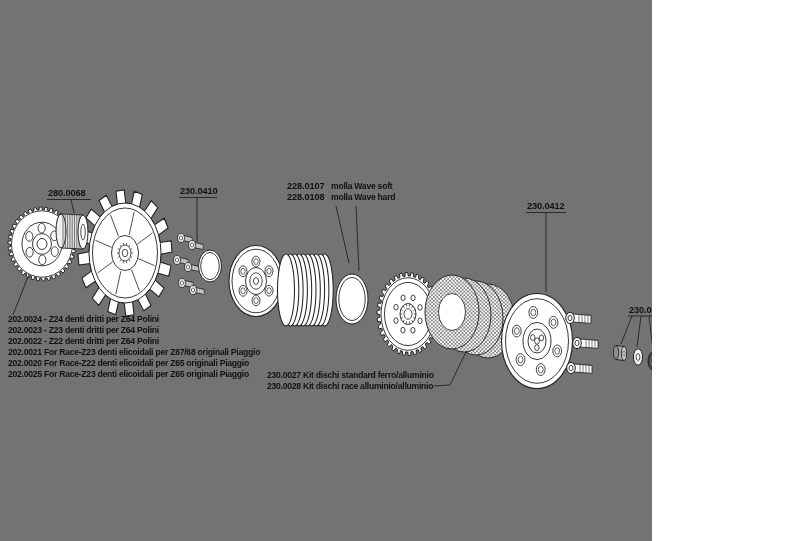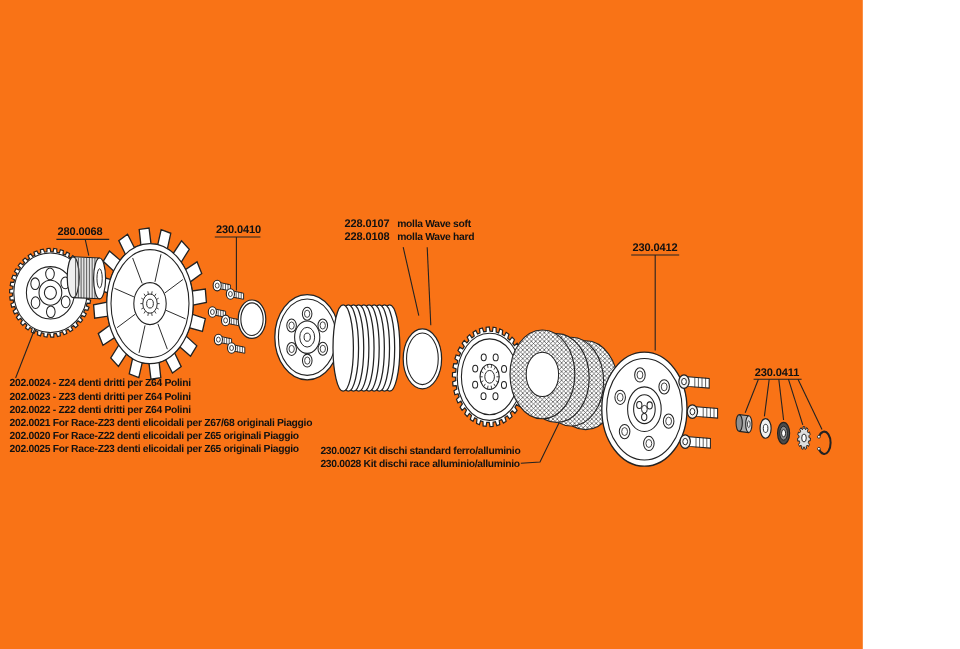--- a/index.html
+++ b/index.html
@@ -1,16 +1,16 @@
 <!DOCTYPE html>
 <html><head>
 <meta charset="utf-8">
 <style>
   html,body{margin:0;padding:0;background:#fff;}
-  .stage{position:relative;width:719px;height:541px;background:#f97316;overflow:hidden;
+  .stage{position:relative;width:652px;height:541px;background:#737373;overflow:hidden;
          font-family:"Liberation Sans",sans-serif;}
   svg{display:block;}
   svg text{font-family:"Liberation Sans",sans-serif;font-weight:bold;fill:#111;}
   text.code{font-size:9.2px;letter-spacing:-0.1px;}
   text.item{font-size:8.6px;letter-spacing:-0.25px;}
 </style>
 </head>
 <body>
 
 <div class="stage">

